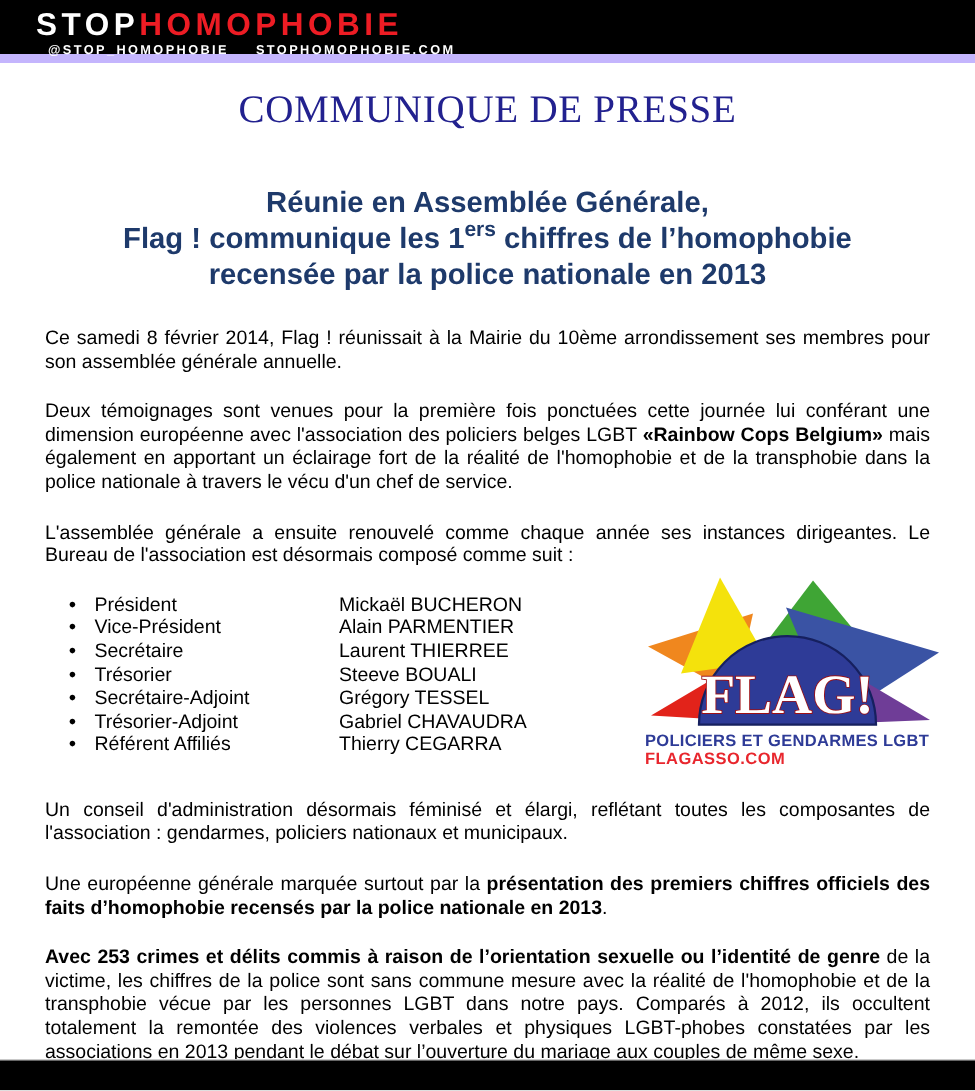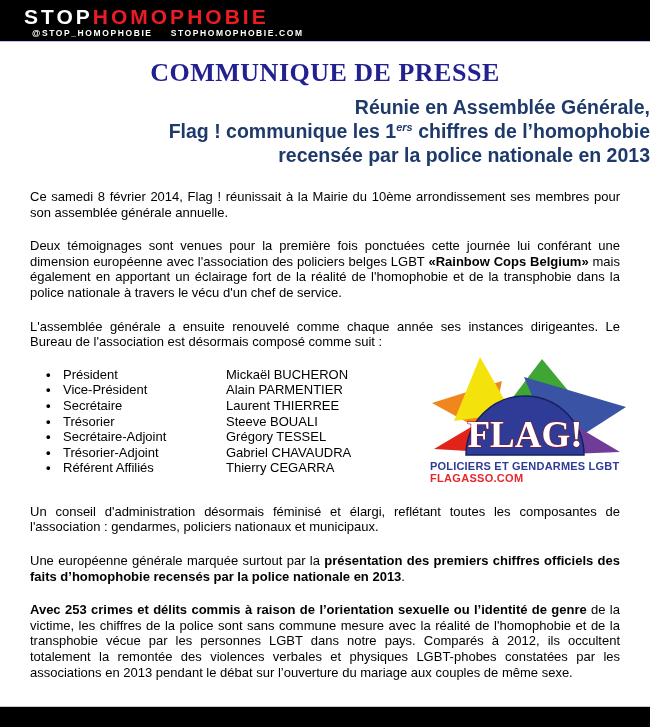--- a/index.html
+++ b/index.html
@@ -12,21 +12,21 @@
     margin: 0 auto;
     background: #fff;
     overflow: hidden;
   }
 
   
   .top-bar {
     width: 100%;
     height: 42px;
     background: #000;
-    border-bottom: 1px solid #c4b5fd;
+    border-bottom: 6px solid #c4b5fd;
     padding: 5px 3px 0 24px;
   }
   .brand-line {
     font-weight: bold;
     font-size: 21px;
     line-height: 23px;
     letter-spacing: 3px;
     white-space: nowrap;
   }
   .brand-line .stop { color: #ffffff; }
@@ -39,41 +39,40 @@
     color: #ffffff;
     white-space: nowrap;
   }
   .brand-sub .site { margin-left: 18px; margin-top: 16px; }
 
   
   .press-title {
     margin-top: 17px;
     text-align: center;
     font-family: "Liberation Serif", serif;
-    font-weight: bold;
+    font-weight: normal;
     font-size: 26px;
     line-height: 28px;
     letter-spacing: 0.5px;
     color: #22218f;
   }
 
   
   .headline {
-    margin-top: 8px;
-    text-align: right;
+    margin-top: 36px;
+    text-align: center;
     font-weight: bold;
     font-size: 19.5px;
     line-height: 24px;
     color: #1e3a6b;
   }
   .headline sup {
-    font-size: 11px;
+    font-size: 14px;
     vertical-align: super;
     line-height: 0;
-    font-style: italic;
   }
 
   
   .para {
     margin: 18px 30px 0 30px;
     font-size: 13px;
     line-height: 15.6px;
     text-align: justify;
   }
   .para.first { margin-top: 22px; }

